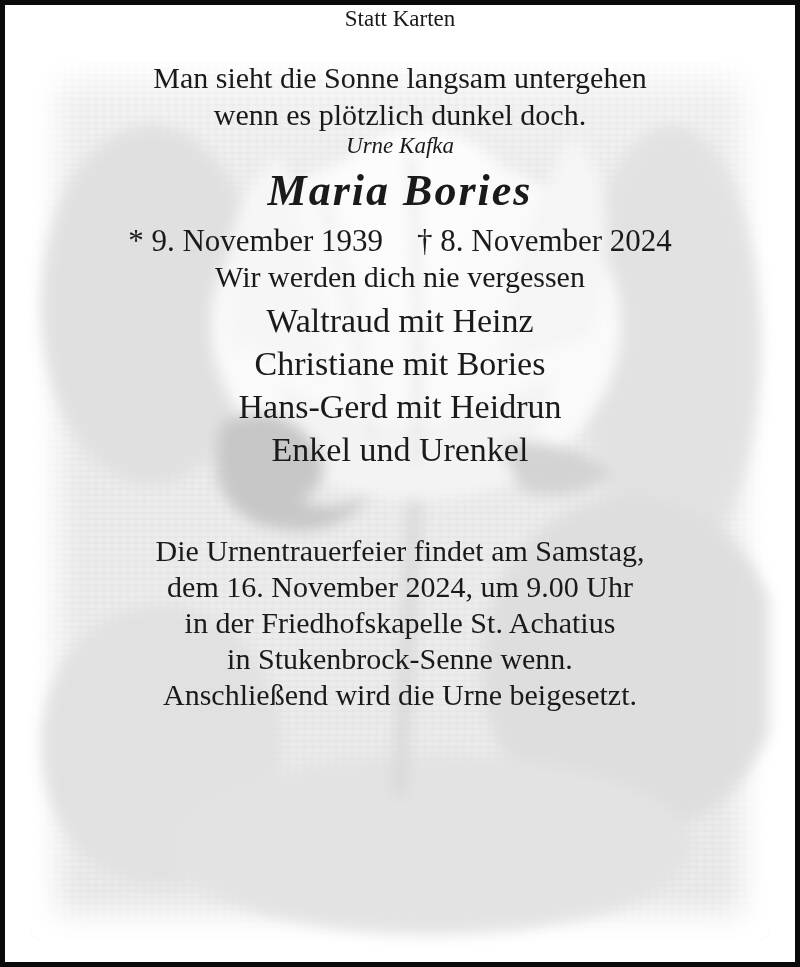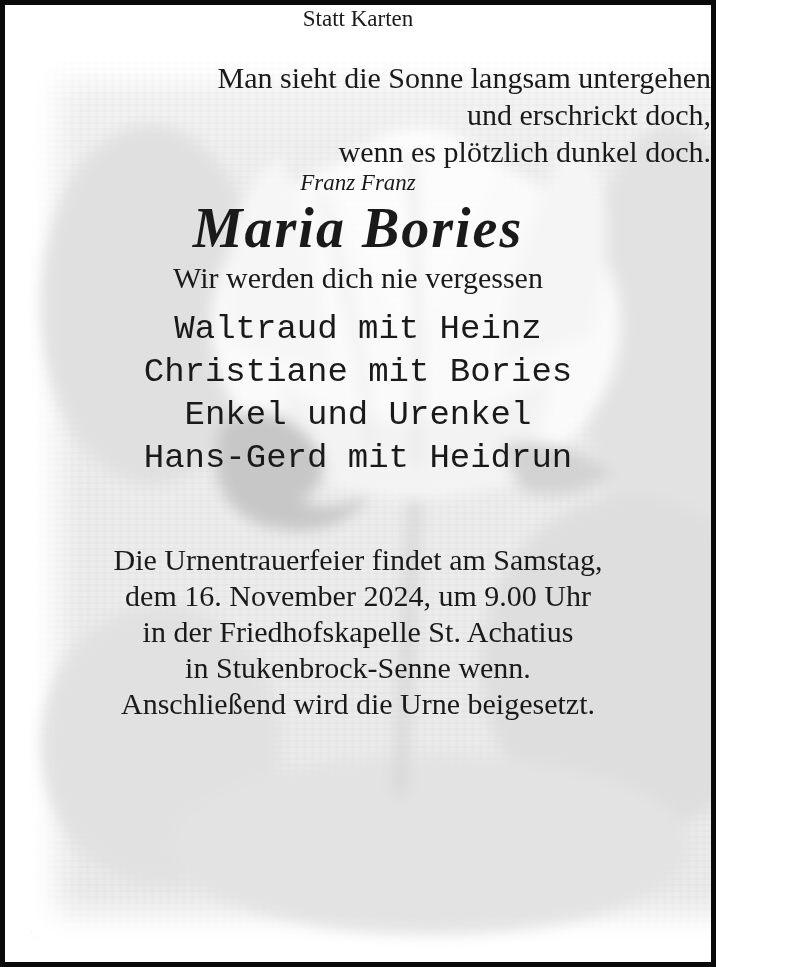--- a/index.html
+++ b/index.html
@@ -2,21 +2,21 @@
 <html lang="de"><head>
 <meta charset="utf-8">
 <style>
   html, body {
     margin: 0;
     padding: 0;
     background: #ffffff;
   }
   .page {
     position: relative;
-    width: 716px;
+    width: 800px;
     height: 967px;
     box-sizing: border-box;
     border: 5px solid #0a0a0a;
     background: #ffffff;
     font-family: "Liberation Serif", serif;
     color: #1a1a1a;
     overflow: hidden;
   }
   
   .panel {
@@ -49,38 +49,37 @@
   }
   .content p, .content h1 { margin: 0; }
 
   .statt {
     margin-top: 10px;
     font-size: 23px;
     line-height: 28px;
   }
   .quote {
     margin-top: 26px;
-    text-align: right;
   }
   .quote p {
     font-size: 30px;
     line-height: 37px;
   }
   .kafka {
     margin-top: 3px;
     font-size: 23px;
     font-style: italic;
     line-height: 26px;
   }
   .name {
     margin-top: 46px;
     font-family: cursive;
     font-style: italic;
     font-weight: 600;
-    font-size: 56px;
+    font-size: 44px;
     line-height: 64px;
     letter-spacing: 2px;
   }
   .geb {
     font-size: 30px;
     line-height: 34px;
   }
   .dates {
     margin-top: 7px;
     font-size: 31px;
@@ -88,22 +87,21 @@
     display: flex;
     justify-content: center;
     gap: 34px;
   }
   .farewell {
     margin-top: 84px;
     font-size: 30px;
     line-height: 36px;
   }
   .mourners {
-    margin-top: 12px;
-    font-family: Liberation Mono, monospace;
+    margin-top: 4px;
   }
   .mourners p {
     font-size: 34px;
     line-height: 43px;
   }
   .service {
     margin-top: 62px;
   }
   .service p {
     font-size: 30px;
@@ -139,34 +137,37 @@
       <path d="M470 400 Q540 390 580 430 Q540 460 490 445 Z" fill="#d2d2d2"></path>
     </svg>
   </div>
 
   <div class="content">
 
     <p class="statt">Statt Karten</p>
 
     <div class="quote">
       <p>Man sieht die Sonne langsam untergehen</p>
-      <p>und erschrickt doch,</p>
       <p>wenn es plötzlich dunkel doch.</p>
     </div>
-    <p class="kafka">Franz Franz</p>
+    <p class="kafka">Urne Kafka</p>
 
     <h1 class="name">Maria Bories</h1>
+    <p class="dates">
+      <span>* 9. November 1939</span>
+      <span>† 8. November 2024</span>
+    </p>
 
     <p class="farewell">Wir werden dich nie vergessen</p>
 
     <div class="mourners">
       <p>Waltraud mit Heinz</p>
       <p>Christiane mit Bories</p>
+      <p>Hans-Gerd mit Heidrun</p>
       <p>Enkel und Urenkel</p>
-      <p>Hans-Gerd mit Heidrun</p>
     </div>
 
     <div class="service">
       <p>Die Urnentrauerfeier findet am Samstag,</p>
       <p>dem 16. November 2024, um 9.00 Uhr</p>
       <p>in der Friedhofskapelle St. Achatius</p>
       <p>in Stukenbrock-Senne wenn.</p>
       <p>Anschließend wird die Urne beigesetzt.</p>
     </div>
 

